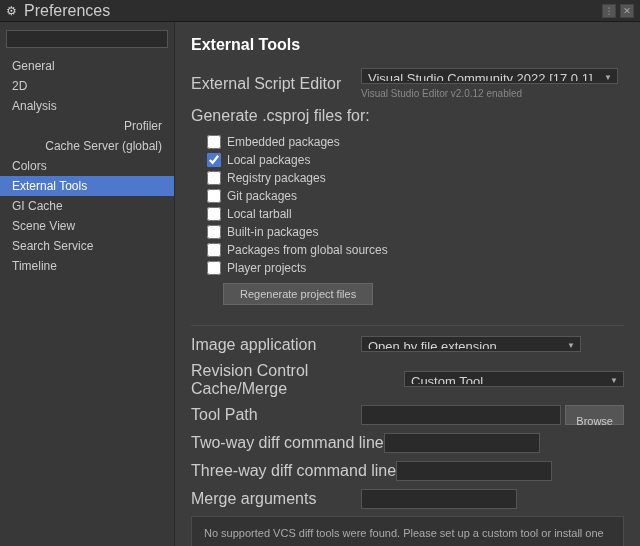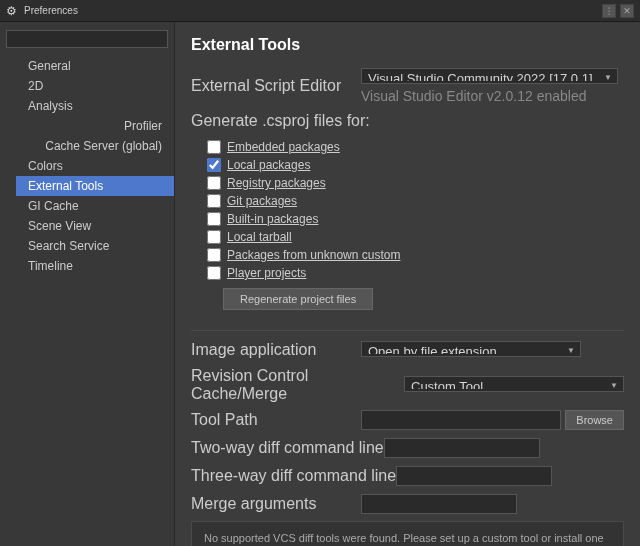--- a/index.html
+++ b/index.html
@@ -22,21 +22,21 @@
       padding: 0 6px;
       border-bottom: 1px solid #1a1a1a;
       user-select: none;
     }
     .titlebar-icon {
       width: 14px;
       height: 14px;
       margin-right: 4px;
     }
     .titlebar-title {
-      font-size: 10px;
+      font-size: 16px;
       color: #cccccc;
       flex: 1;
     }
     .titlebar-controls {
       display: flex;
       gap: 4px;
     }
     .titlebar-btn {
       width: 14px;
       height: 14px;
@@ -77,21 +77,20 @@
       font-size: 11px;
       outline: none;
       height: 18px;
     }
     .sidebar-item {
       padding: 3px 12px;
       cursor: pointer;
       font-size: 12px;
       color: #cccccc;
       white-space: nowrap;
-      margin-left: 16px;
     }
     .sidebar-item.active {
       background: #4d78cc;
       color: #ffffff;
     }
     .sidebar-item.indent1 {
       padding-left: 24px;
       text-align: right;
     }
 
@@ -147,37 +146,36 @@
       content: '▼';
       font-size: 8px;
       position: absolute;
       right: 6px;
       top: 50%;
       transform: translateY(-50%);
       color: #aaa;
       pointer-events: none;
     }
     .dropdown-hint {
-      font-size: 14px;
+      font-size: 10px;
       color: #888;
       margin-top: 2px;
     }
     .checkbox-row {
       display: flex;
       align-items: center;
       padding: 2px 0 2px 16px;
       min-height: 18px;
     }
     .checkbox-row label {
       font-size: 12px;
       color: #cccccc;
       display: flex;
       align-items: flex-end;
       gap: 6px;
-      text-decoration: underline;
     }
     .checkbox-row input[type="checkbox"] {
       width: 14px;
       height: 14px;
       accent-color: #4d78cc;
       cursor: pointer;
     }
 
     
     .regen-btn {
@@ -202,21 +200,21 @@
       flex: 1;
       outline: none;
     }
 
     
     .browse-btn {
       background: #555555;
       border: 1px solid #666;
       color: #cccccc;
       font-size: 11px;
-      padding: 3px 10px;
+      padding: 9px 10px;
       cursor: pointer;
       height: 20px;
       margin-left: 4px;
       white-space: nowrap;
     }
 
     
     .info-box {
       background: #333333;
       border: 1px solid #4a4a4a;
@@ -304,33 +302,33 @@
     </div>
     <div class="checkbox-row">
       <label>
         <input type="checkbox" style="">
         <span>Git packages</span>
       </label>
     </div>
     <div class="checkbox-row">
       <label>
         <input type="checkbox" style="">
+        <span>Local tarball</span>
+      </label>
+    </div>
+    <div class="checkbox-row">
+      <label>
+        <input type="checkbox" style="">
         <span>Built-in packages</span>
       </label>
     </div>
     <div class="checkbox-row">
       <label>
         <input type="checkbox" style="">
-        <span>Local tarball</span>
-      </label>
-    </div>
-    <div class="checkbox-row">
-      <label>
-        <input type="checkbox" style="">
-        <span>Packages from unknown custom</span>
+        <span>Packages from global sources</span>
       </label>
     </div>
     <div class="checkbox-row">
       <label>
         <input type="checkbox" style="">
         <span>Player projects</span>
       </label>
     </div>
 
     <div style="padding-left:16px; margin-bottom:10px;">

